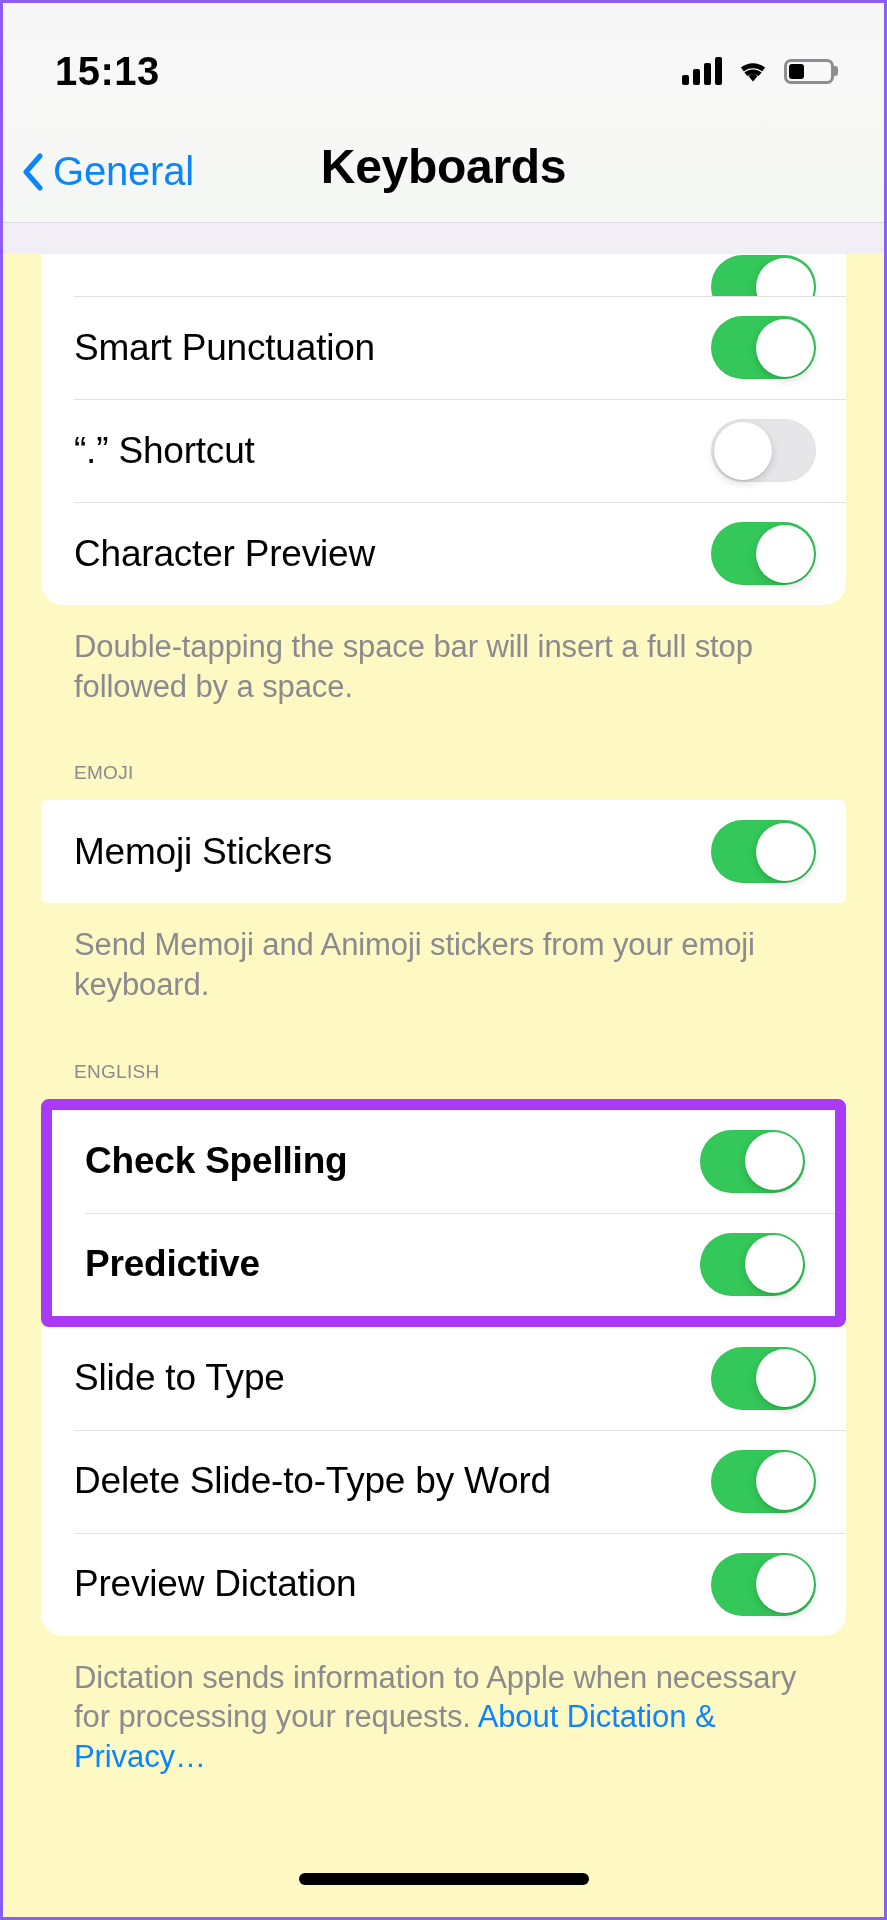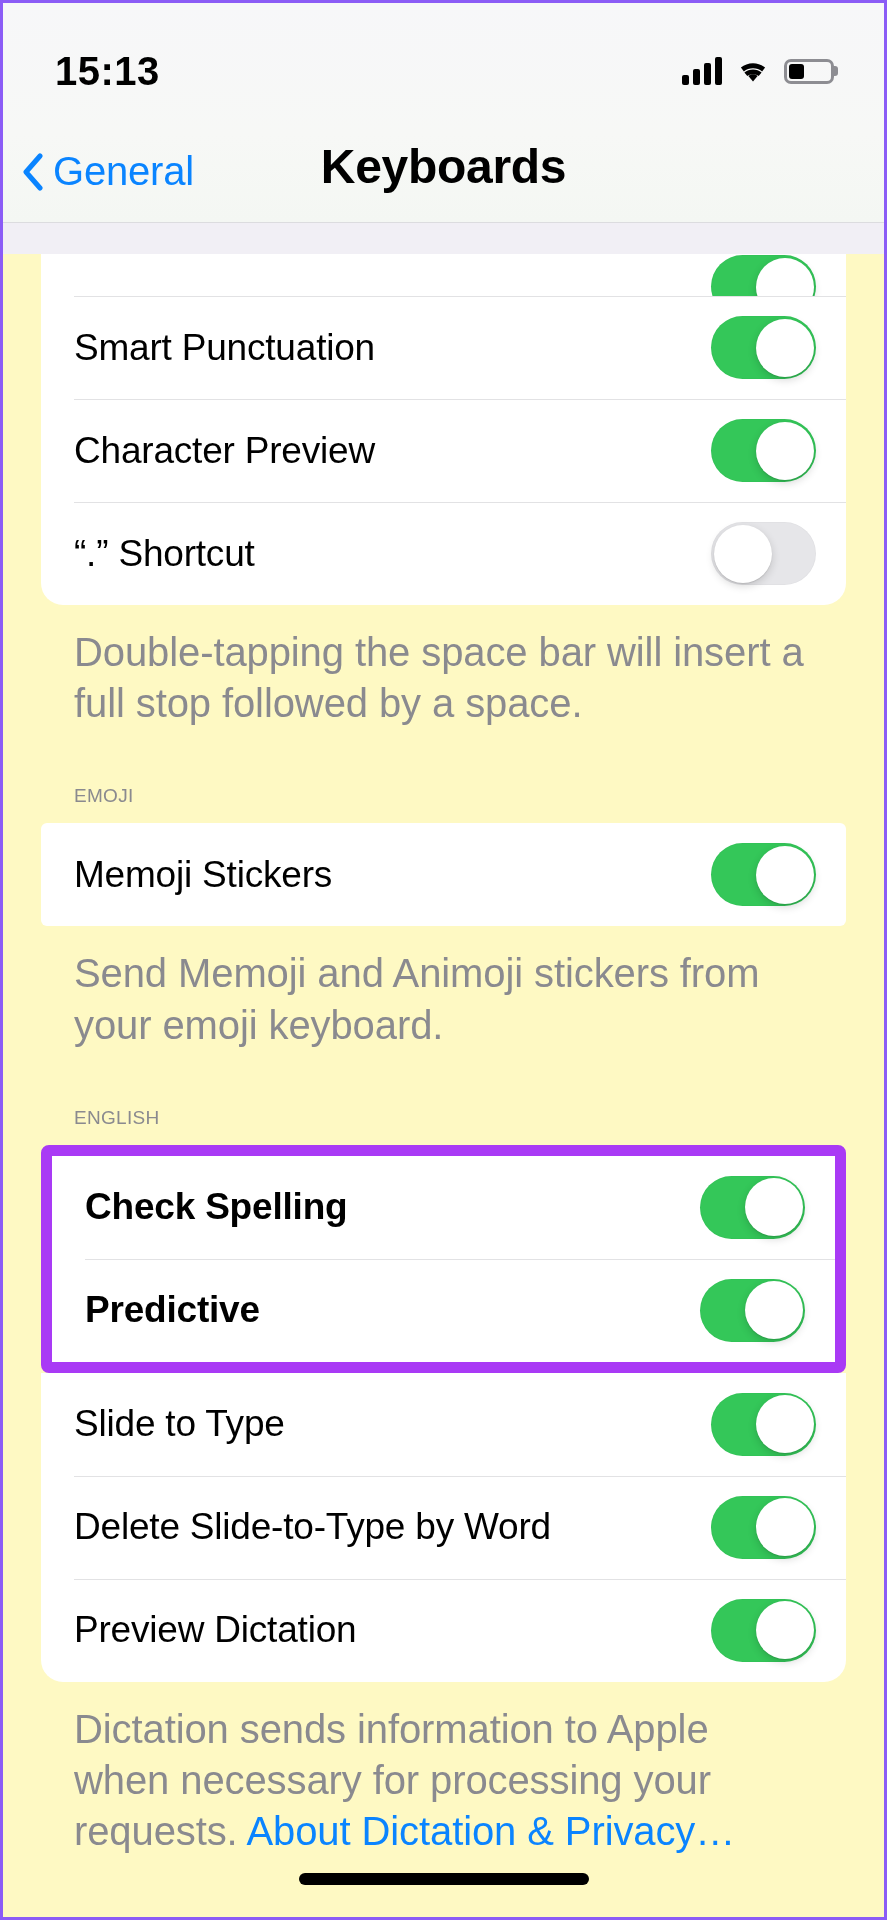--- a/index.html
+++ b/index.html
@@ -214,21 +214,21 @@
   
   .section-header {
     font-size: 19px;
     color: #8a8a8f;
     letter-spacing: 0.3px;
     padding: 0 38px;
     margin: 56px 0 16px 33px;
     text-transform: uppercase;
   }
   .footer-text {
-    font-size: 40px;
+    font-size: 31px;
     line-height: 1.28;
     color: #8a8a8f;
     padding: 0 40px 0 33px;
     margin: 22px 38px 0 38px;
     letter-spacing: -0.1px;
   }
   .footer-text .link {
     color: #0a84ff;
     cursor: pointer;
   }
@@ -305,28 +305,28 @@
             <div class="knob"></div>
           </div>
       </div>
       <div class="row">
         <span class="row-label">Smart Punctuation</span>
         <div class="toggle">
             <div class="knob"></div>
           </div>
       </div>
       <div class="row">
-        <span class="row-label">Character Preview</span>
-        <div class="toggle">
-            <div class="knob"></div>
-          </div>
-      </div>
-      <div class="row">
         <span class="row-label">“.” Shortcut</span>
         <div class="toggle off">
+            <div class="knob"></div>
+          </div>
+      </div>
+      <div class="row">
+        <span class="row-label">Character Preview</span>
+        <div class="toggle">
             <div class="knob"></div>
           </div>
       </div>
     </div>
     <div class="footer-text">Double-tapping the space bar will insert a full stop followed by a space.</div>
 
     <div class="section-header">EMOJI</div>
     <div class="card">
       <div class="row">
         <span class="row-label">Memoji Stickers</span>

